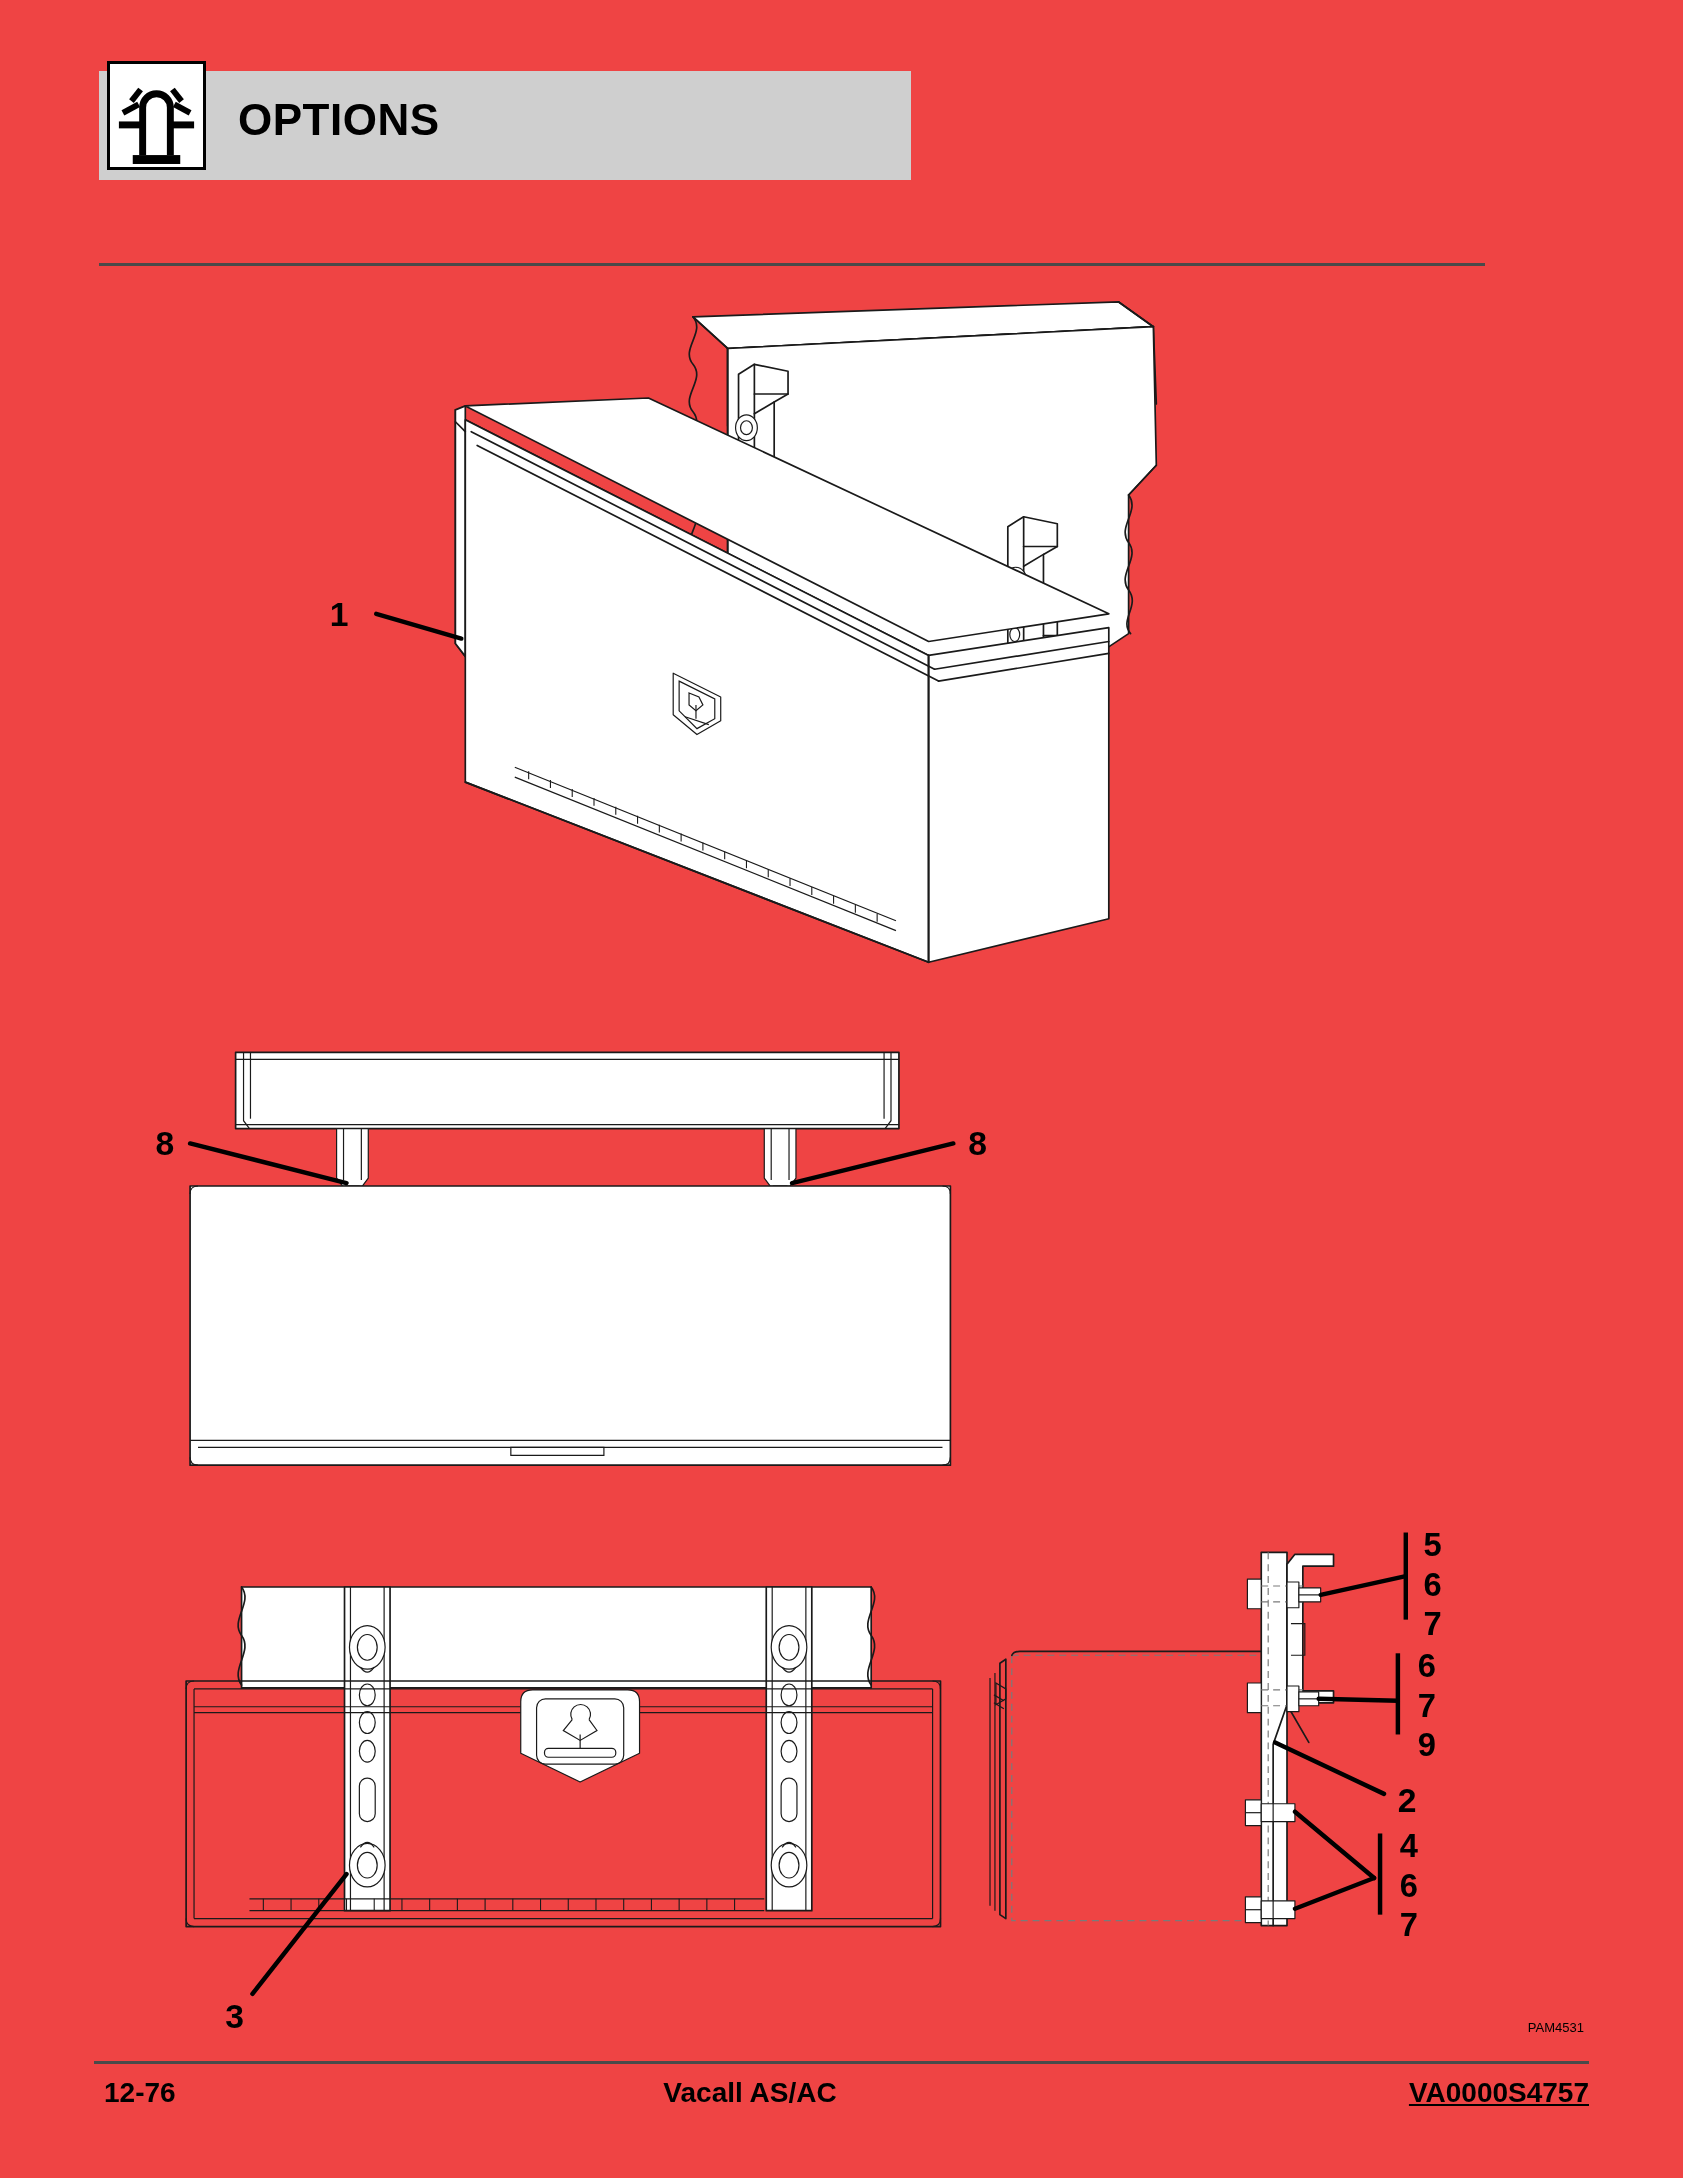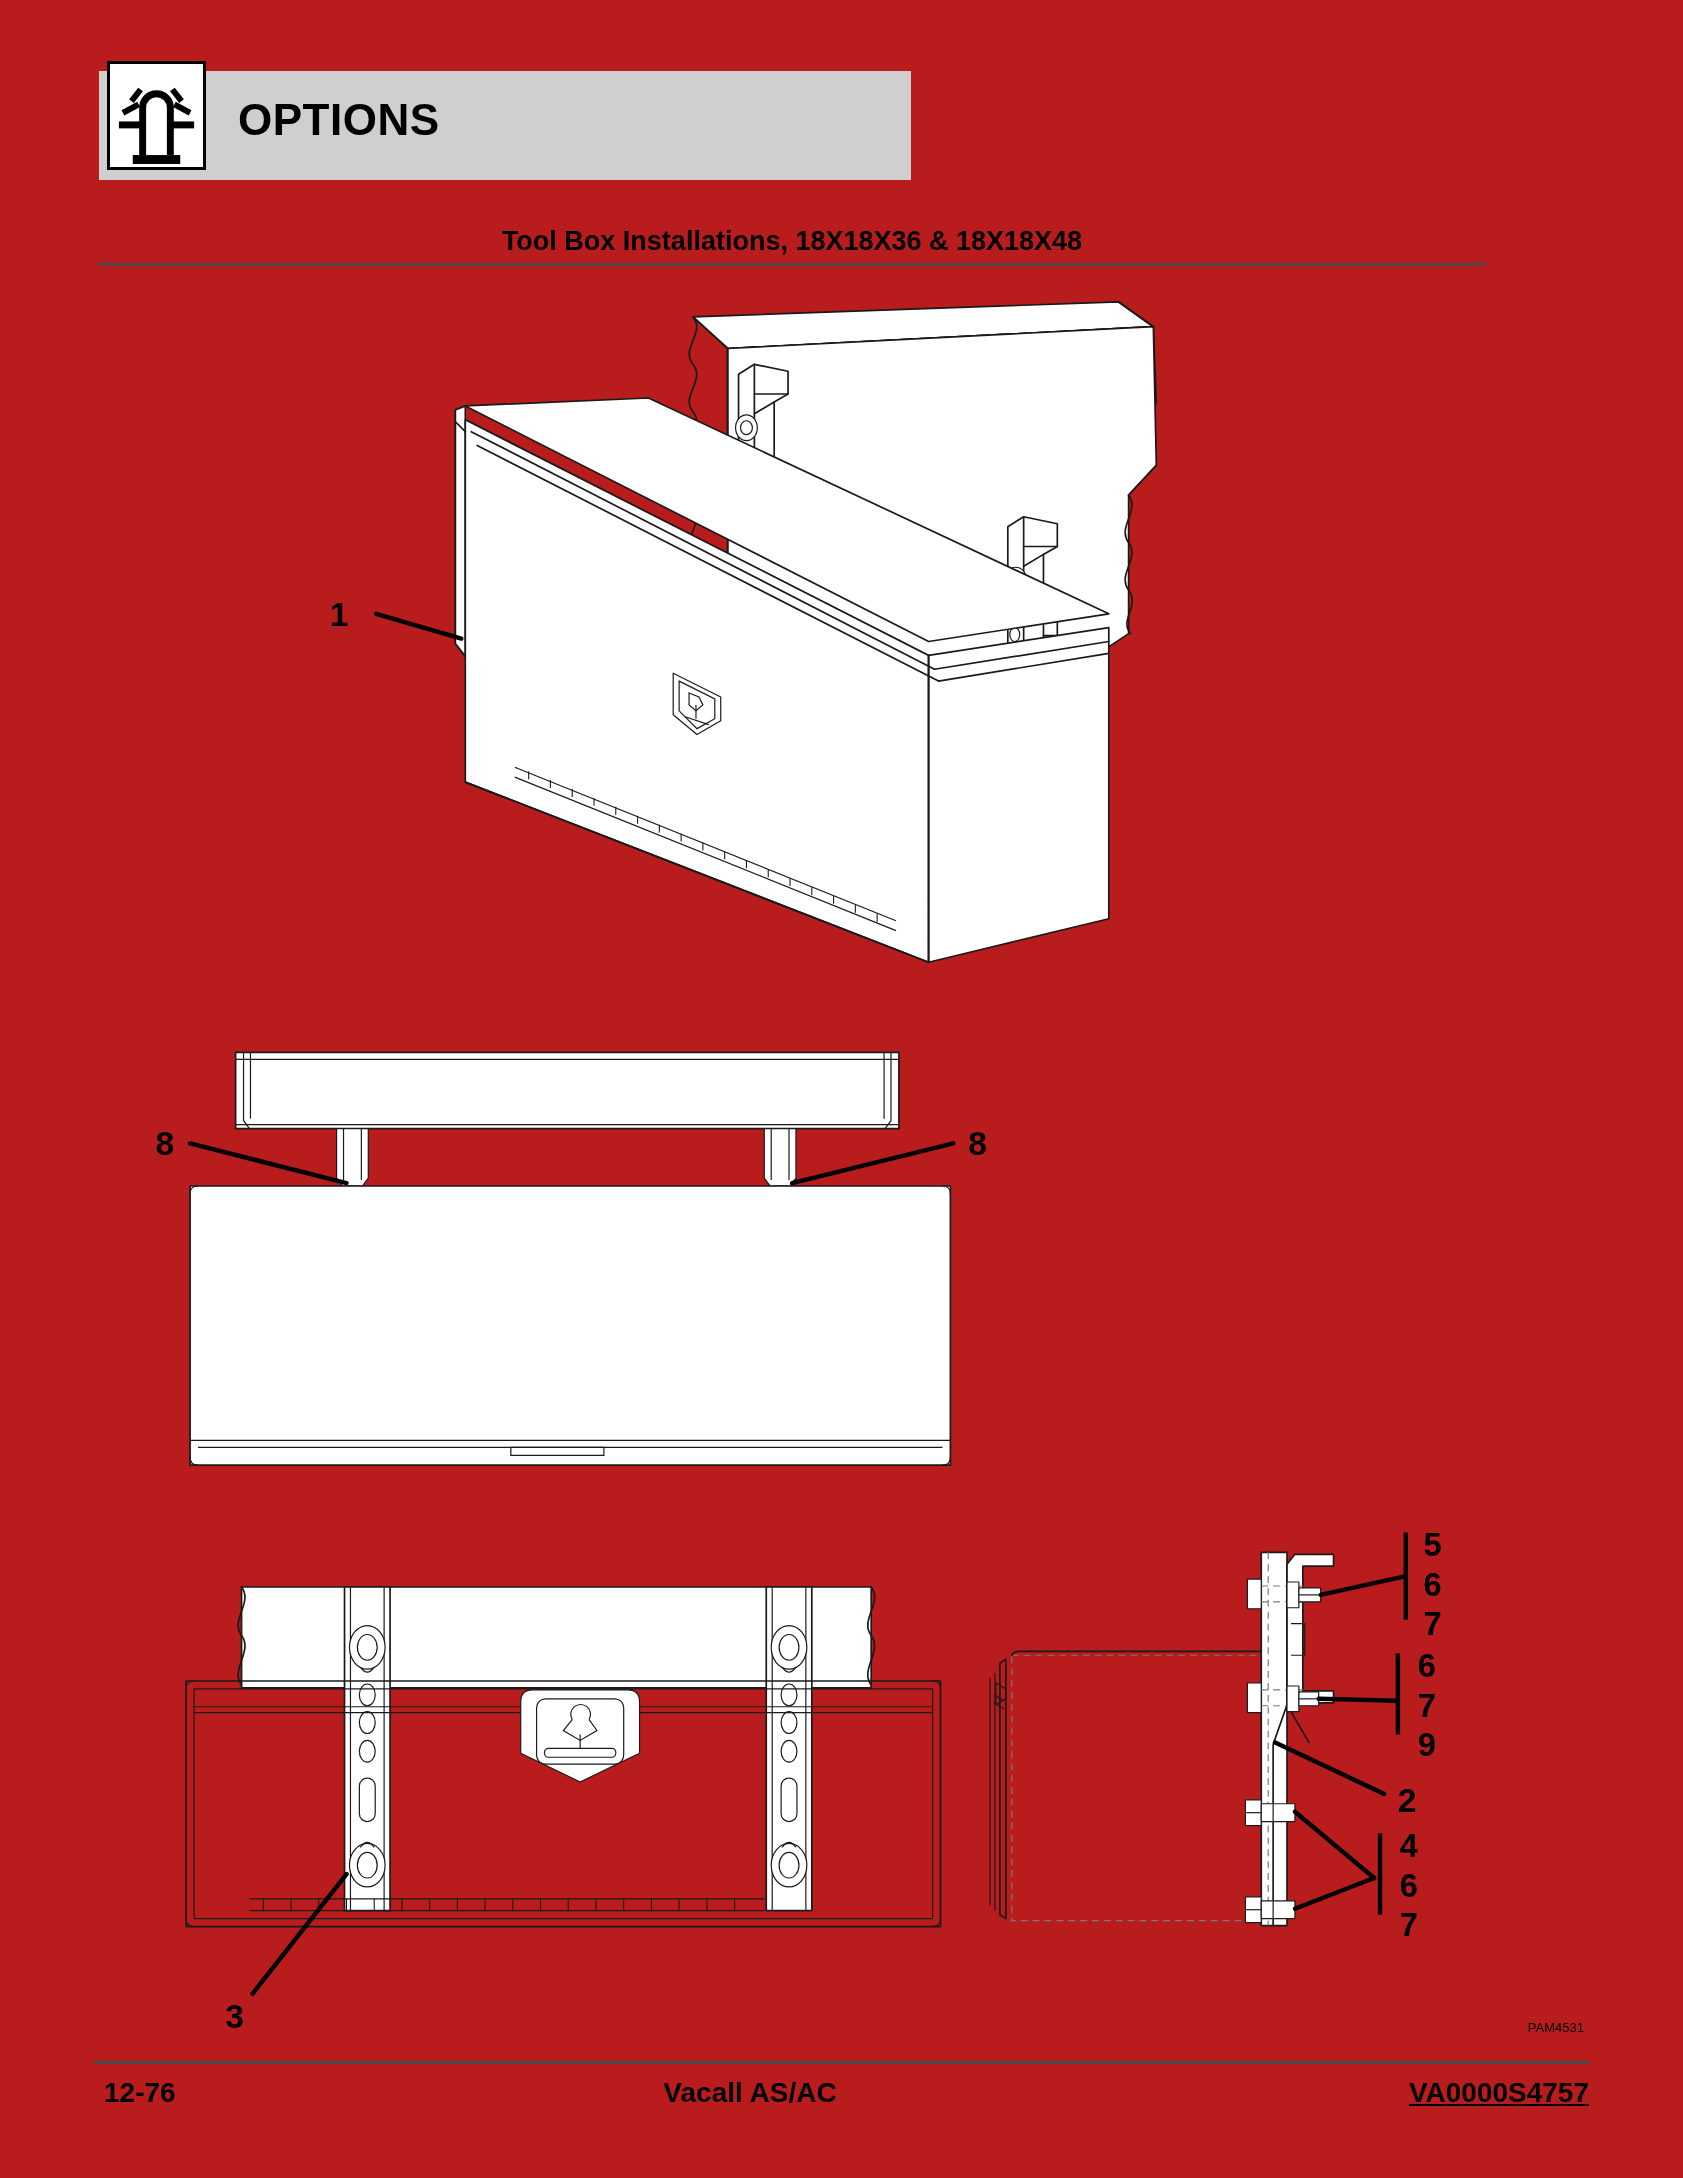--- a/index.html
+++ b/index.html
@@ -9,21 +9,21 @@
     background: #ffffff;
   }
   body {
     font-family: "Liberation Sans", sans-serif;
     color: #000;
   }
   #page {
     position: relative;
     width: 1683px;
     height: 2178px;
-    background: #b91c1c;
+    background: #ef4444;
     overflow: hidden;
   }
 
   
   #header-band {
     position: absolute;
     left: 99px;
     top: 71px;
     width: 812px;
     height: 109px;
@@ -133,21 +133,20 @@
       <rect x="19" y="29" width="15" height="6" fill="#000" transform="rotate(-52 26 32)"></rect>
 
       <rect x="63" y="58" width="22" height="7" fill="#000"></rect>
       <rect x="64" y="42" width="18" height="6" fill="#000" transform="rotate(28 73 45)"></rect>
       <rect x="60" y="29" width="15" height="6" fill="#000" transform="rotate(52 68 32)"></rect>
     </svg>
   </div>
 
   <div id="header-title">OPTIONS</div>
 
-  <div id="section-title">Tool Box Installations, 18X18X36 &amp; 18X18X48</div>
   <div id="title-rule"></div>
 
   <div id="drawing-area">
   <svg width="1683" height="2178" viewBox="0 0 1700 2200" aria-hidden="true">
     <defs>
       <style>
         .ln   { fill:none; stroke:#1a1a1a; stroke-width:1.7; stroke-linejoin:round; stroke-linecap:round; }
         .lnf  { fill:#ffffff; stroke:#1a1a1a; stroke-width:1.7; stroke-linejoin:round; }
         .lnt  { fill:none; stroke:#1a1a1a; stroke-width:1.2; }
         .lnft { fill:#ffffff; stroke:#1a1a1a; stroke-width:1.2; stroke-linejoin:round; }

